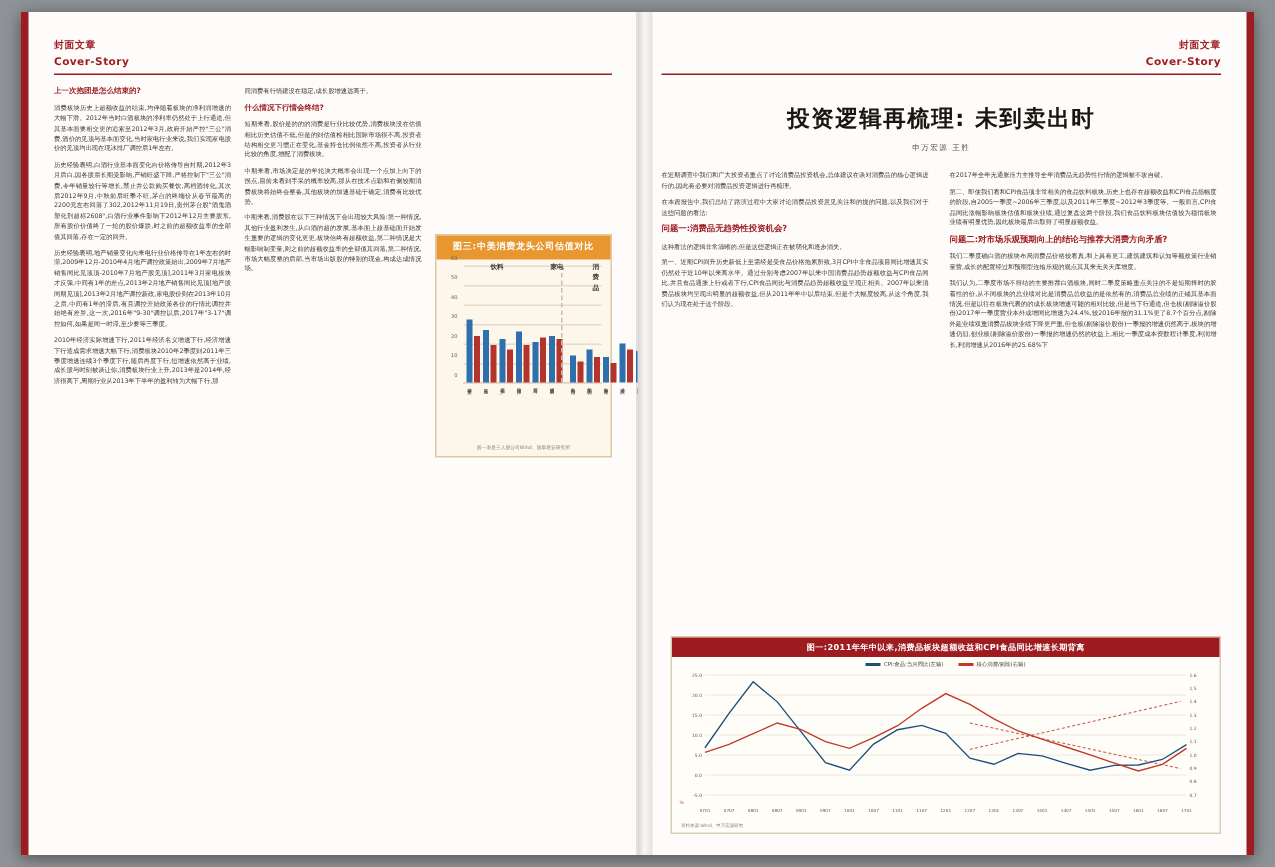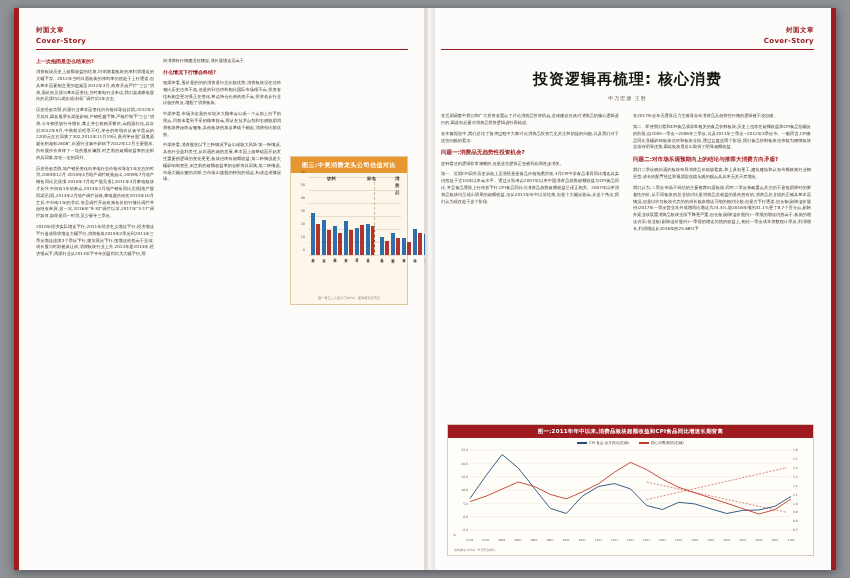--- a/index.html
+++ b/index.html
@@ -439,21 +439,21 @@
 
   <div class="page page-right">
     <div class="edge-bar edge-right"></div>
 
     <div class="runhead runhead-right">
       <div>封面文章</div>
       <div class="en">Cover-Story</div>
     </div>
     <div class="rule"></div>
 
-    <div class="article-title">投资逻辑再梳理: 核心消费</div>
+    <div class="article-title">投资逻辑再梳理: 未到卖出时</div>
     <div class="byline">申万宏源  王胜</div>
 
     <div class="cols2">
 
       <div class="col2">
         <p>在近期调查中我们和广大投资者重点了讨论消费品投资机会,总体建议在谈对消费品的核心逻辑进行的,因此有必要对消费品投资逻辑进行再梳理。</p>
         <p>在本篇报告中,我们总结了路演过程中大家讨论消费品投资意见关注和的提的问题,以及我们对于这些问题的看法:</p>
         <div class="q-head">问题一:消费品无趋势性投资机会?</div>
         <p>这种看法的逻辑非常清晰的,但是这些逻辑正在被弱化和逐步消失。</p>
         <p>第一、近期CPI回升历史新低上至需经是受食品价格拖累所致,3月CPI中非食品项目同比增速其实仍然处于近10年以来高水平。通过分别考虑2007年以来中国消费品趋势超额收益与CPI食品同比,并且食品通胀上行或者下行,CPI食品同比与消费品趋势超额收益呈现正相关。2007年以来消费品板块均呈现出明显的超额收益,但从2011年年中以后结束,但是个大幅度较高,从这个角度,我们认为现在处于这个阶段。</p>

